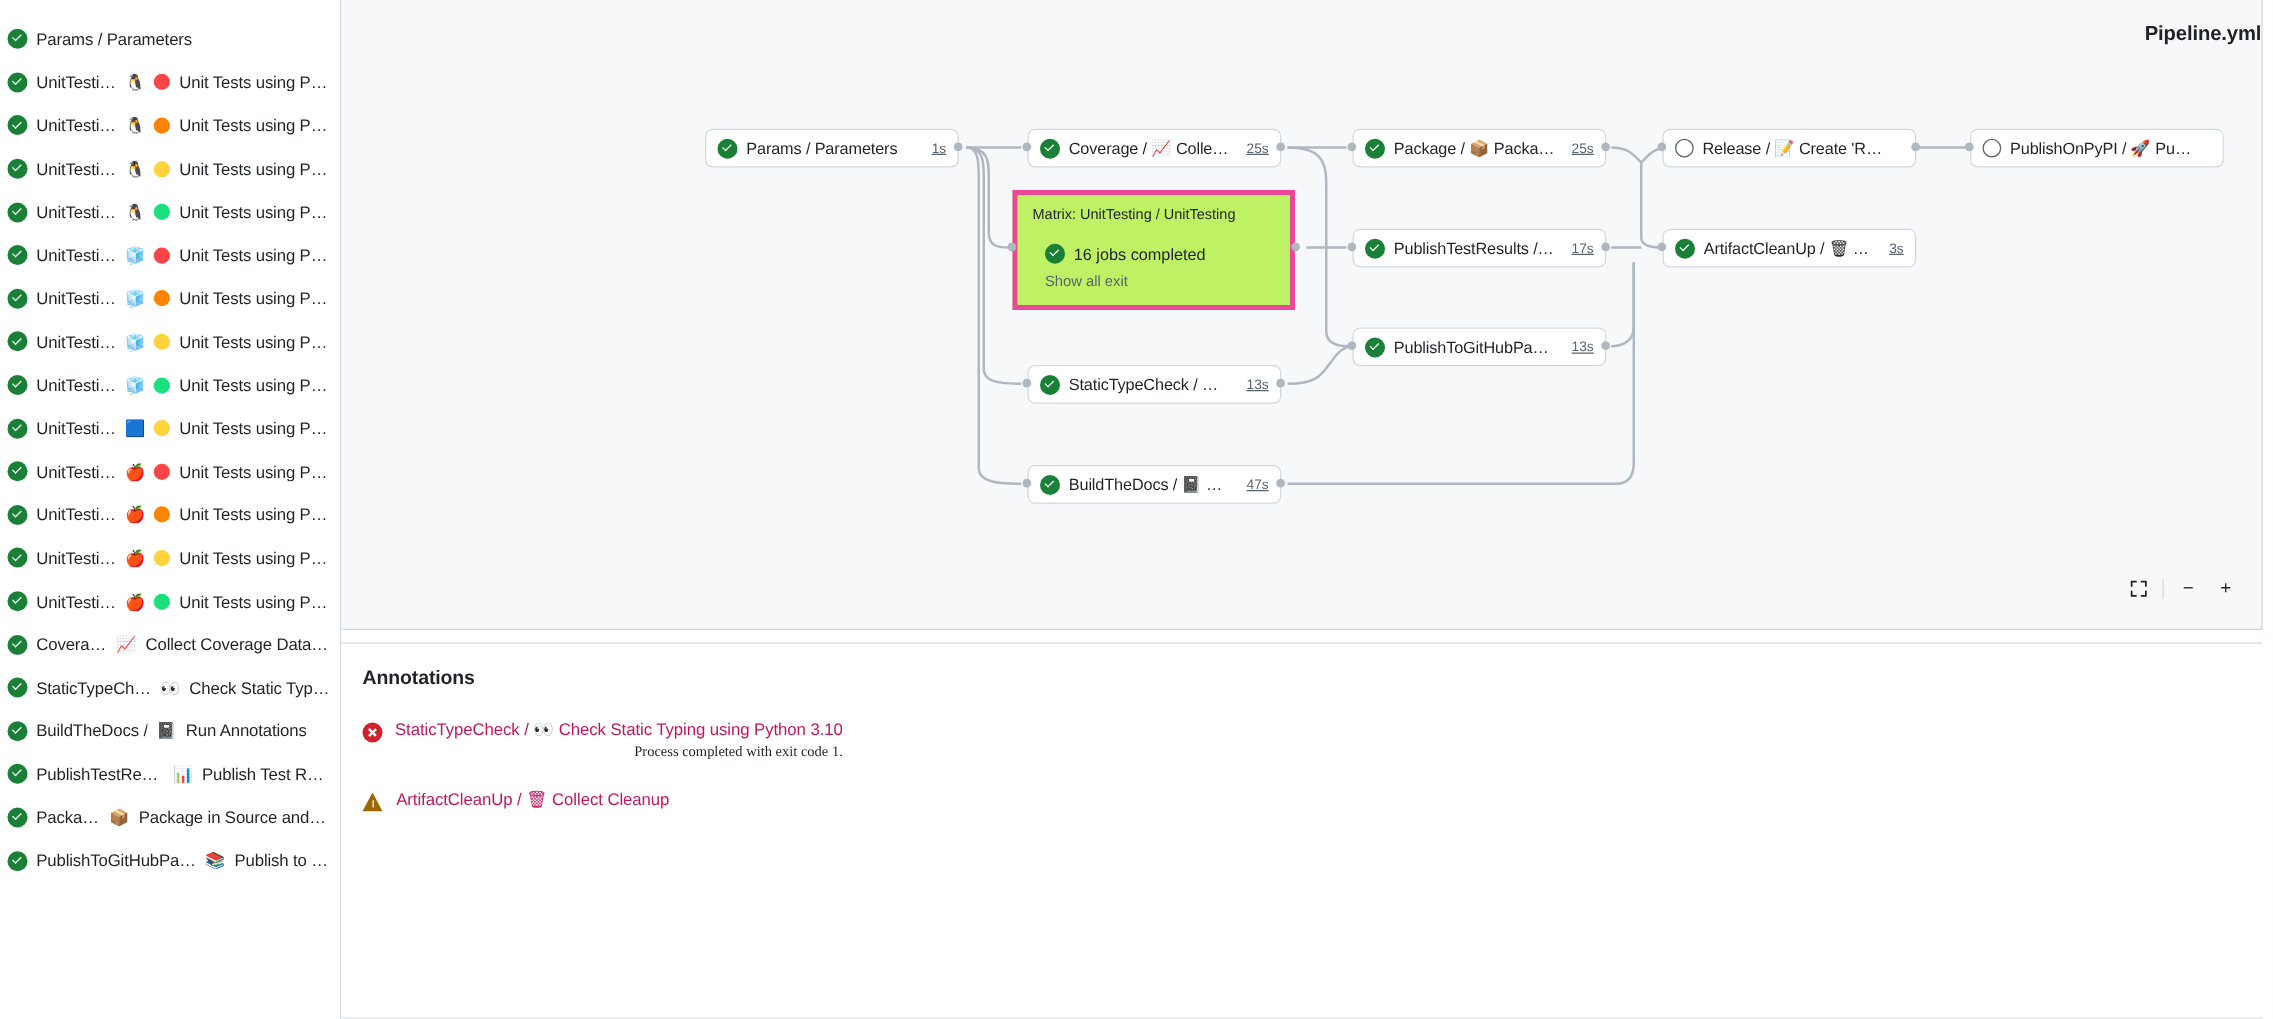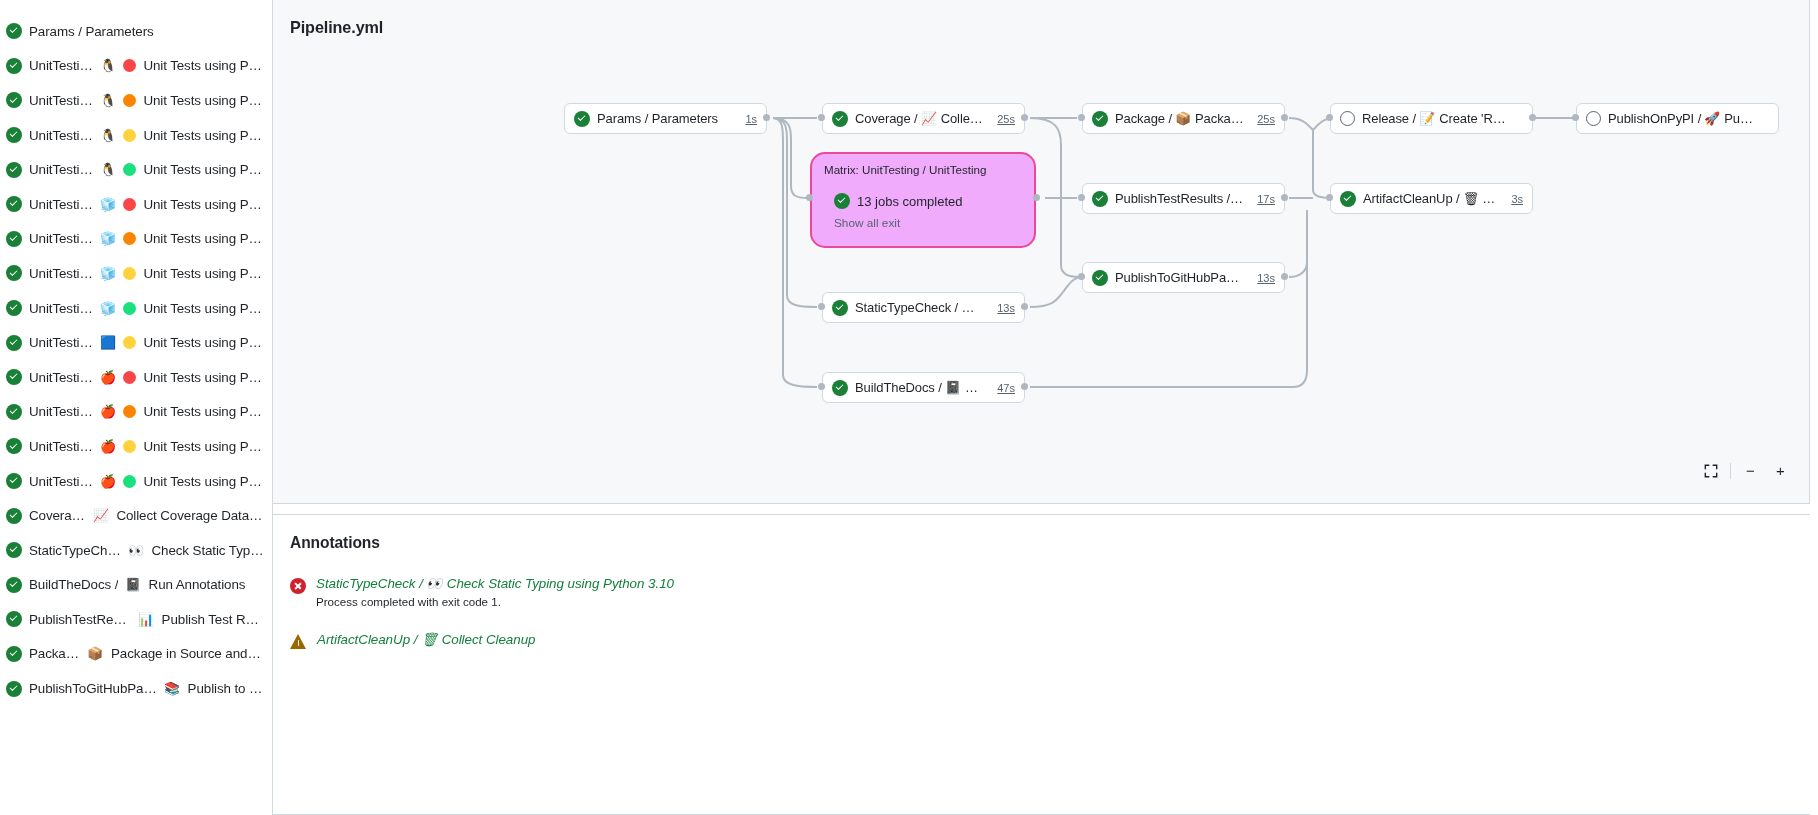--- a/index.html
+++ b/index.html
@@ -64,21 +64,21 @@
 
   .graph-card {
     margin: 0 8px 0 0;
     background: #f6f8fa;
     border: 1px solid #d1d9e0;
     border-top: none; border-left: none;
     height: 504px;
     position: relative;
     overflow: hidden;
   }
-  .graph-head { padding: 18px 0 0 17px; }
+  .graph-head { padding: 18px 0 0 17px; text-align: right; }
   .wf-title { font-size: 16.2px; font-weight: 600; color: #1f2328; letter-spacing: -0.1px; }
   .wf-sub { font-size: 11.8px; color: #59636e; margin-top: 4px; }
 
   .canvas { position: absolute; inset: 0; }
   .edges { position: absolute; left: 0; top: 0; width: 1545px; height: 504px; pointer-events: none; }
 
   .node {
     position: absolute;
     background: #ffffff;
     border: 1px solid #d1d9e0;
@@ -104,23 +104,23 @@
 
   
   .port {
     position: absolute; width: 7px; height: 7px; border-radius: 50%;
     background: #afb8c1; z-index: 3;
   }
 
   
   .matrix-group {
     position: absolute;
-    border: 2px solid #ec4899;
-    border-radius: 15px;
-    background: #f0abfc;
+    border: 4px solid #ec4899;
+    border-radius: 0;
+    background: #bef264;
     z-index: 1;
   }
   .matrix-title {
     position: absolute; top: 9px; left: 12px;
     font-size: 11.6px; color: #1f2328; font-weight: 400; white-space: nowrap;
   }
   .matrix-node {
     position: absolute;
     display: flex; align-items: center; gap: 7px;
     font-size: 13px; white-space: nowrap; cursor: pointer;
@@ -151,22 +151,22 @@
     border-left: none; border-right: none;
     background: #ffffff;
     padding: 19px 0 0 17px;
     height: 301px;
     overflow: hidden;
   }
   .annot-title { font-size: 15.6px; font-weight: 600; color: #1f2328; letter-spacing: -0.1px; }
   .annot-sub { font-size: 11.9px; color: #59636e; margin-top: 5px; }
   .annot-row { display: flex; gap: 10px; margin-top: 24px; align-items: flex-start; }
   .annot-body { display: flex; flex-direction: column; gap: 4px; }
-  .annot-head-line { font-size: 13.4px; color: #15803d; letter-spacing: -0.05px; font-style: italic; }
-  .annot-detail { font-size: 11.6px; color: #1f2328; font-family: Liberation Sans, sans-serif; }
+  .annot-head-line { font-size: 13.4px; color: #be185d; letter-spacing: -0.05px; }
+  .annot-detail { font-size: 11.6px; color: #1f2328; font-family: Liberation Serif, serif; text-align: right; }
 
   .icon-error {
     width: 16px; height: 16px; border-radius: 50%; background: #cf222e;
     flex: 0 0 16px; position: relative; margin-top: 2px;
   }
   .icon-error::before, .icon-error::after {
     content: ""; position: absolute; left: 7.2px; top: 3.9px;
     width: 1.7px; height: 8.2px; background: #fff;
   }
   .icon-error::before { transform: rotate(45deg); }
@@ -400,21 +400,21 @@
           <span class="pending"></span>
           <span class="ntext">PublishOnPyPI / 🚀 Publish to …</span>
           <span class="ndur"></span>
         </div>
         <span class="port" style="left:1299px; top:114px;"></span>
 
         <div class="matrix-group" style="left:537px; top:152px; width:226px; height:96px;">
           <div class="matrix-title">Matrix: UnitTesting / UnitTesting</div>
           <div class="matrix-node" style="left:22px; top:39px;">
             <span class="chk"></span>
-            <span>13 jobs completed</span>
+            <span>16 jobs completed</span>
           </div>
           <div class="matrix-link" style="left:22px; top:62px;">Show all exit</div>
         </div>
         <span class="port" style="left:533px; top:194px;"></span>
         <span class="port" style="left:760px; top:194px;"></span>
 
         <div class="node" style="left:809px; top:183px; width:203px;">
           <span class="chk"></span>
           <span class="ntext">PublishTestResults / 📊 Pu…</span>
           <span class="ndur">17s</span>

